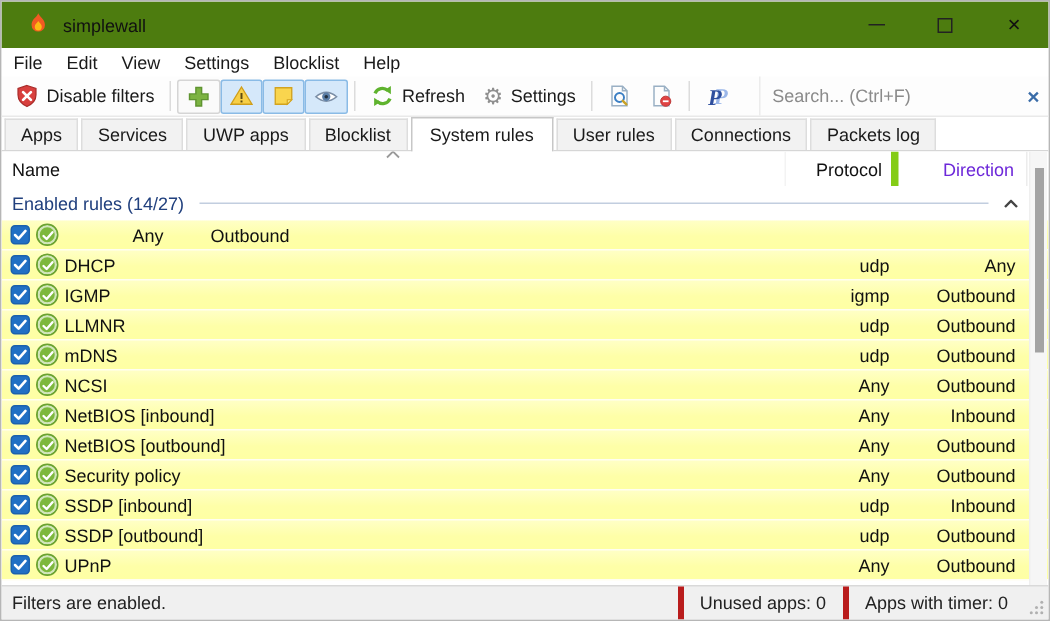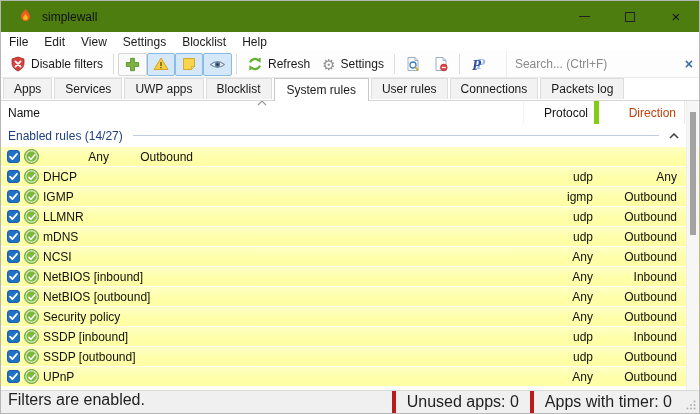--- a/index.html
+++ b/index.html
@@ -33,51 +33,51 @@
   .tb-btn.toggled { background:#d5e8fa; border-color:#8abbe6; }
   .tb-sep { width:1px; height:20px; background:#dcdcdc; margin:0 4px; flex:0 0 1px; }
   .tb-label { color:#1a1a1a; white-space:nowrap; }
   .gear-glyph { font-size:15px; color:#8f8f8f; line-height:1; }
   .search-wrap { flex:1; display:flex; align-items:center; margin-left:10px; height:100%; border-left:1px solid #ececec; }
   .search-input { flex:1; border:none; outline:none; background:transparent; font-family:"Liberation Sans",sans-serif; font-size:12px; color:#444; padding:4px 8px; }
   .search-input::placeholder { color:#8b8b8b; }
   .search-clear { width:22px; text-align:center; color:#3a6ca8; font-size:14px; font-weight:bold; }
 
   
-  .tabstrip { height:23px; flex:0 0 23px; display:flex; align-items:flex-start; padding-left:2px; background:#fff; border-bottom:1px solid #d6d6d6; }
+  .tabstrip { height:23px; flex:0 0 23px; display:flex; align-items:center; padding-left:2px; background:#fff; border-bottom:1px solid #d6d6d6; }
   .tab { padding:3px 10px 3px; background:#f2f2f2; border:1px solid #ddd; border-bottom:none; margin-right:2px; color:#1a1a1a; white-space:nowrap; }
   .tab.active { background:#fff; border-color:#c7c7c7; padding:4px 12px 5px; margin-bottom:-1px; }
 
   
   .content { flex:1; display:flex; flex-direction:column; position:relative; background:#fff; overflow:hidden; }
   .lv-header { height:23px; flex:0 0 23px; display:flex; align-items:center; position:relative; background:#fff; }
   .lvh-name { flex:1; padding-left:7px; color:#111; }
   .lvh-proto { width:76px; text-align:right; padding-right:6px; border-right:5px solid #84cc16; color:#111; align-self:stretch; display:flex; align-items:center; justify-content:flex-end; border-left:1px solid #f3f3f3; }
-  .lvh-dir { width:86px; text-align:right; padding-right:8px; border-right:1px solid #ececec; color:#c2410c; align-self:stretch; display:flex; align-items:center; justify-content:flex-end; }
+  .lvh-dir { width:86px; text-align:right; padding-right:8px; border-right:1px solid #ececec; color:#6d28d9; align-self:stretch; display:flex; align-items:center; justify-content:flex-end; }
   .lvh-spacer { width:14px; }
   .sort-caret { position:absolute; left:256px; top:-1px; }
 
   .group-row { height:23px; flex:0 0 23px; display:flex; align-items:center; padding-left:7px; color:#21407e; background:#fff; }
   .group-line { flex:1; height:1px; background:#c2cedf; margin:0 10px; }
   .group-caret { margin-right:20px; display:flex; }
 
   .rows { background:#fffef0; }
   .rule-row { height:19px; margin-bottom:1px; display:flex; align-items:center; background:linear-gradient(180deg,#ffffc6 0%,#feffa8 55%,#feffa4 100%); }
   .cb { width:13px; height:13px; margin-left:6px; flex:0 0 13px; background:#2170c4; border:1px solid #1b61ad; border-radius:3px; display:flex; align-items:center; justify-content:center; }
   .st { width:15px; height:15px; margin-left:4px; flex:0 0 15px; background:#7db83d; border:1px solid #6ba231; border-radius:50%; box-shadow: inset 0 0 0 1.5px rgba(255,255,255,0.65); display:flex; align-items:center; justify-content:center; }
   .rule-name { margin-left:4px; flex:1; color:#111; white-space:nowrap; overflow:hidden; }
   .rule-proto { width:76px; text-align:right; padding-right:6px; color:#111; }
   .rule-dir { width:86px; text-align:right; padding-right:8px; color:#111; }
   .row-sb-space { width:14px; flex:0 0 14px; }
 
   .scrollbar { position:absolute; top:0; right:1px; bottom:0; width:12px; background:#f6f6f6; border-left:1px solid #efefef; }
   .scroll-thumb { position:absolute; top:11px; left:3px; width:6px; height:123px; background:#a3a3a3; }
 
   
-  .statusbar { height:23px; flex:0 0 23px; background:#f0f0f0; border-top:1px solid #d9d9d9; display:flex; align-items:flex-start; font-size:16px; }
+  .statusbar { height:23px; flex:0 0 23px; background:#f0f0f0; border-top:1px solid #d9d9d9; display:flex; align-items:center; font-size:12px; }
   .status-left { flex:1; padding-left:7px; color:#222; }
   .status-cell { border-left:4px solid #b91c1c; align-self:stretch; display:flex; align-items:center; padding:0 11px; color:#222; white-space:nowrap; }
   .grip { width:16px; align-self:stretch; display:flex; align-items:flex-end; justify-content:flex-end; padding:0 3px 3px 0; }
 
   svg { display:block; }
 </style>
 </head>
 <body>
 
 <div class="window">

